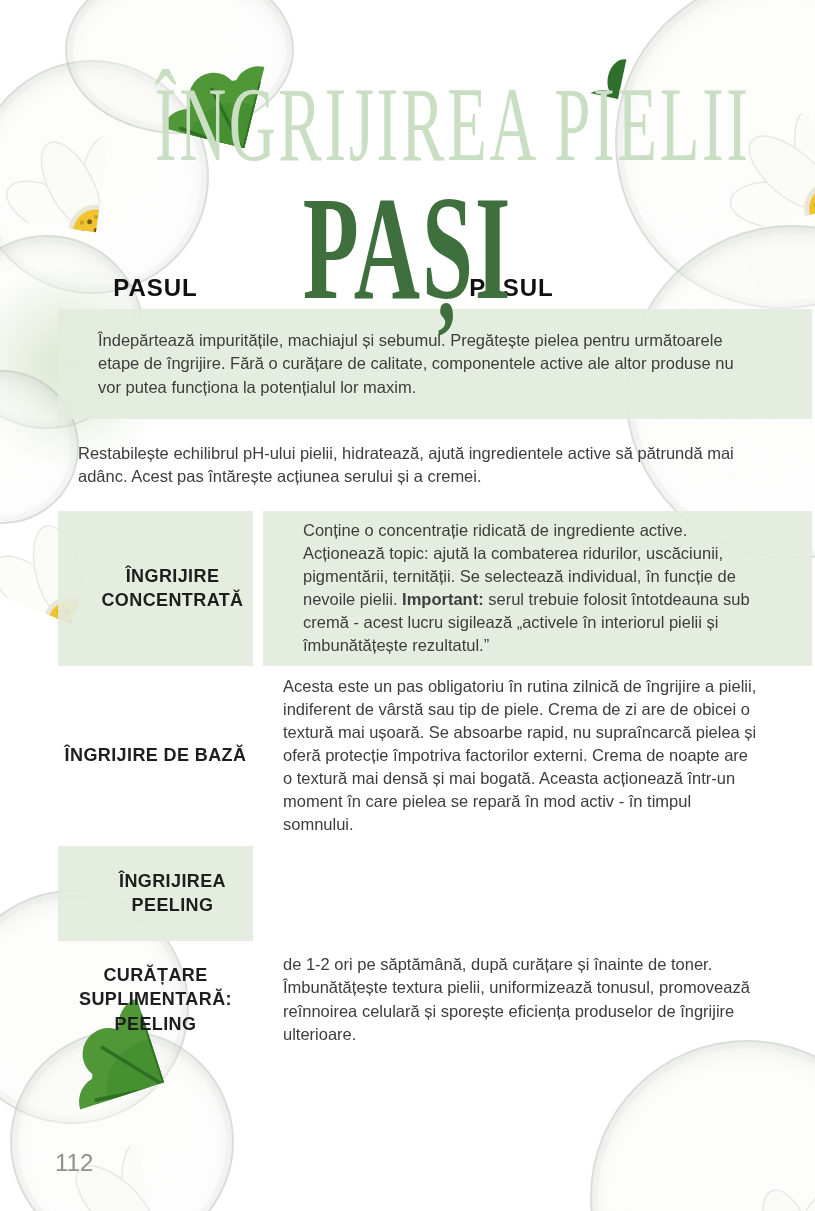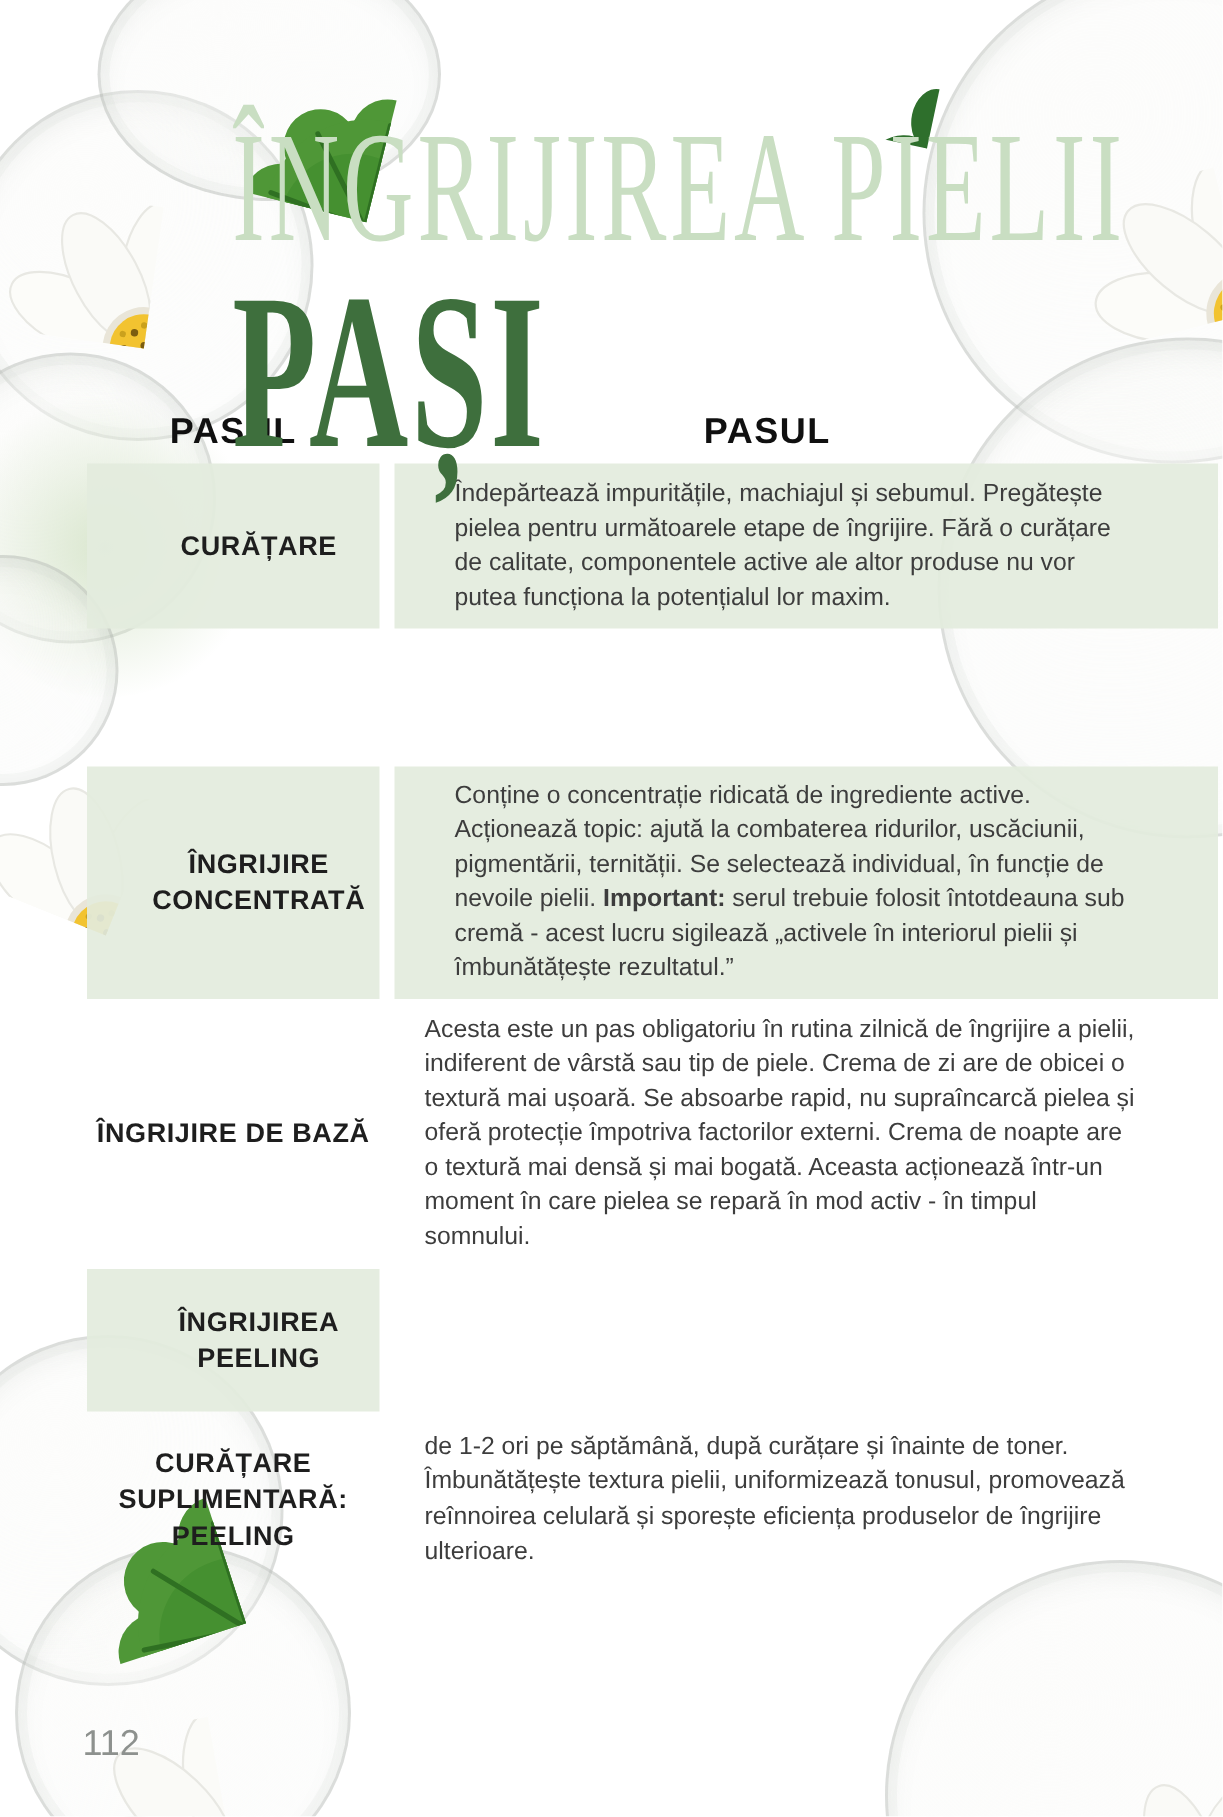--- a/index.html
+++ b/index.html
@@ -7,21 +7,21 @@
         font-family:"Liberation Sans",sans-serif;}
   
   .deco{position:absolute;pointer-events:none;}
   .ring{position:absolute;border-radius:50%;
         border:2px solid rgba(150,156,150,.32);
         box-shadow:inset 0 0 0 6px rgba(205,210,205,.14), inset 0 8px 18px rgba(120,126,120,.10);
         background:radial-gradient(circle at 35% 30%, rgba(250,250,248,.55), rgba(233,236,232,.12) 72%);}
   .smear{position:absolute;border-radius:50%;
         background:radial-gradient(circle, rgba(212,227,199,.85), rgba(212,227,199,0) 70%);}
   
-  .title-wrap{position:absolute;left:0;right:0;top:70px;z-index:3;}
+  .title-wrap{position:absolute;left:0;right:0;top:70px;text-align:center;z-index:3;}
   .title-main{font-family:"Liberation Serif",serif;font-size:105px;line-height:1.05;
         color:#c9dec2;letter-spacing:.04em;transform:scaleX(.62);transform-origin:50% 50%;
         white-space:nowrap;font-weight:400;}
   .title-sub{font-family:"Liberation Serif",serif;font-size:148px;line-height:1;margin-top:-6px;
         color:#3e6f3d;letter-spacing:.02em;transform:scaleX(.62);transform-origin:50% 50%;
         white-space:nowrap;font-weight:700;}
   
   .table-wrap{position:absolute;left:58px;right:3px;top:274px;z-index:2;}
   .thead{display:flex;gap:10px;margin-bottom:7px;}
   .th{font-size:24px;font-weight:700;color:#101010;letter-spacing:1px;text-align:center;}
@@ -167,27 +167,29 @@
     <div class="title-sub">PAȘI</div>
   </div>
 
   <div class="table-wrap">
     <div class="thead">
       <div class="th th-step">PASUL</div>
       <div class="th th-purpose">PASUL</div>
     </div>
     <div>
     <div class="row h1 highlight">
-      <div class="cell-step">CURĂȚARE</div>
       <div class="cell-purpose">
         <p><span>Îndepărtează impuritățile, machiajul și sebumul. Pregătește pielea pentru următoarele etape de îngrijire. Fără o curățare de calitate, componentele active ale altor produse nu vor putea funcționa la potențialul lor maxim.</span></p>
       </div>
     </div>
 
     <div class="row h2">
+      <div class="cell-purpose">
+        <p><span>Restabilește echilibrul pH-ului pielii, hidratează, ajută ingredientele active să pătrundă mai adânc. Acest pas întărește acțiunea serului și a cremei.</span></p>
+      </div>
     </div>
 
     <div class="row h3 highlight">
       <div class="cell-step">ÎNGRIJIRE CONCENTRATĂ</div>
       <div class="cell-purpose">
         <p><span>Conține o concentrație ridicată de ingrediente active. Acționează topic: ajută la combaterea ridurilor, uscăciunii, pigmentării, ternității. Se selectează individual, în funcție de nevoile pielii. </span><span style="font-weight: 700;">Important:</span><span> serul trebuie folosit întotdeauna sub cremă - acest lucru sigilează „activele în interiorul pielii și îmbunătățește rezultatul.”</span></p>
       </div>
     </div>
 
     <div class="row h4">

